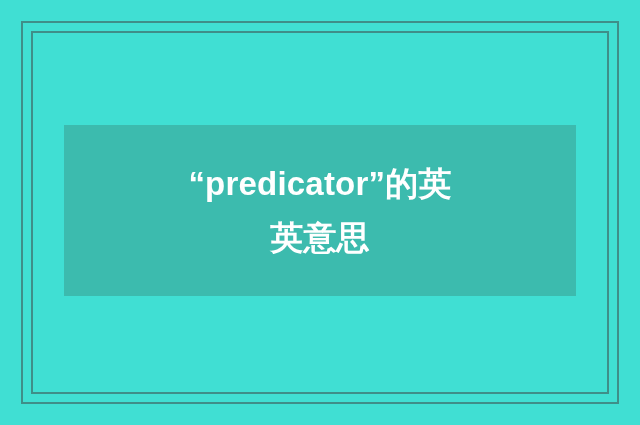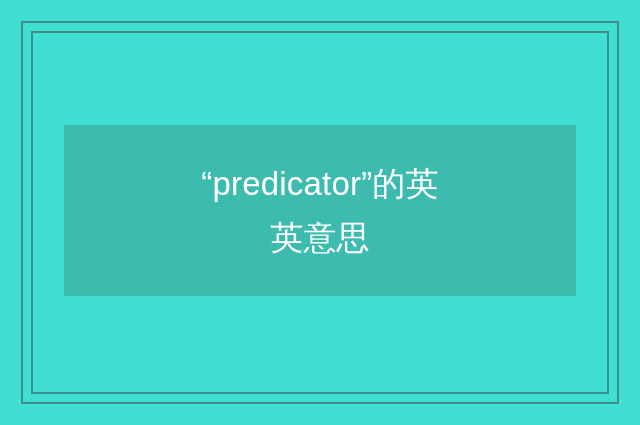--- a/index.html
+++ b/index.html
@@ -56,21 +56,21 @@
     background: #3cbbae;
     box-sizing: border-box;
     display: flex;
     align-items: center;
     justify-content: center;
   }
 
   .headline {
     color: #ffffff;
     font-size: 33px;
-    font-weight: normal;
+    font-weight: bold;
     line-height: 1.62;
     text-align: center;
     letter-spacing: 0.2px;
     width: 270px;
     word-break: break-all;
     margin: 0;
     padding: 0;
     text-rendering: optimizeLegibility;
   }
 </style>

